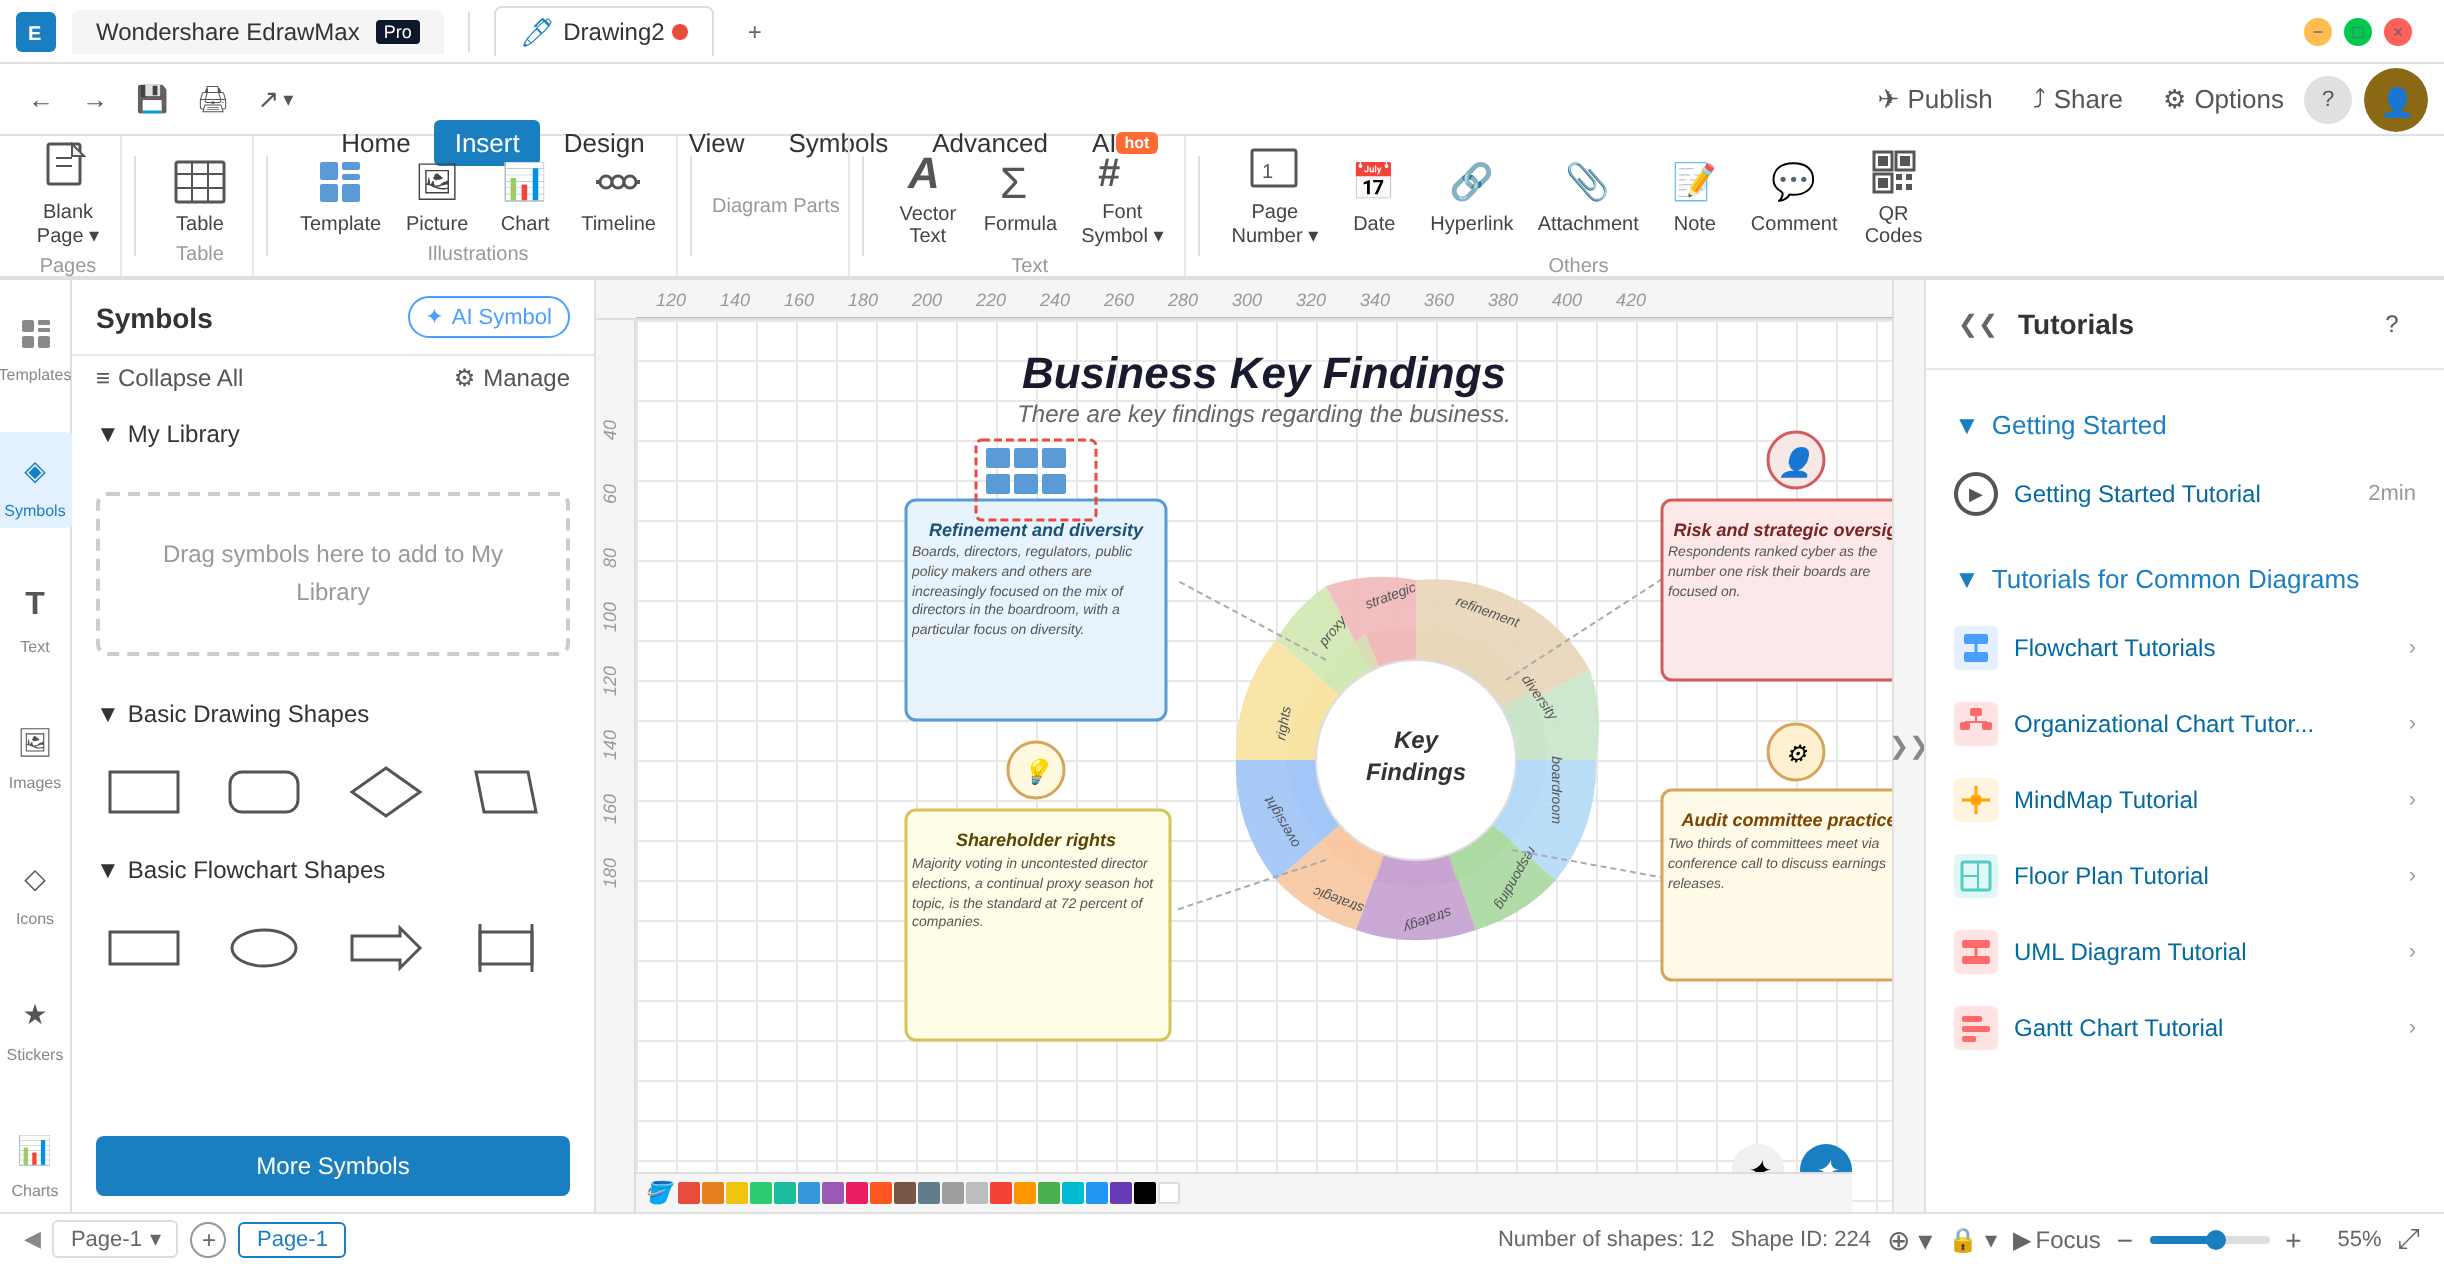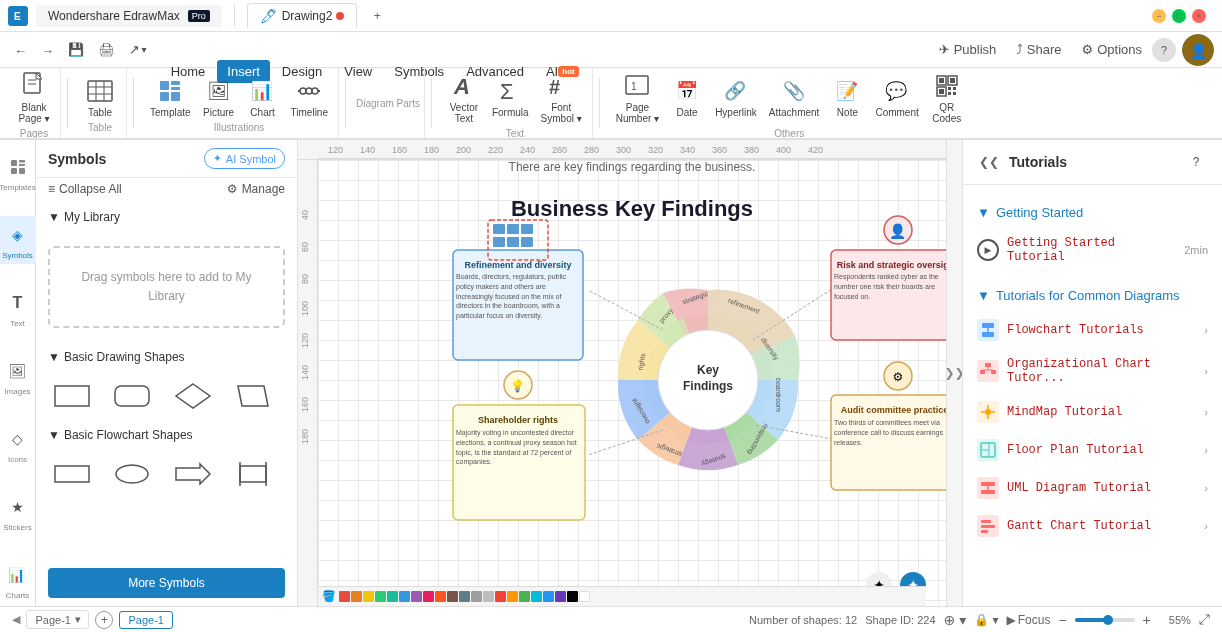--- a/index.html
+++ b/index.html
@@ -79,21 +79,21 @@
     .right-panel { width: 260px; background: #fff; border-left: 1px solid #e0e0e0; display: flex; flex-direction: column; }
     .right-panel-header { display: flex; align-items: center; padding: 10px 14px; border-bottom: 1px solid #e8e8e8; }
     .panel-collapse-btn { width: 24px; height: 24px; display: flex; align-items: center; justify-content: center; color: #666; cursor: pointer; margin-right: 8px; }
     .panel-title { font-size: 14px; font-weight: 600; color: #333; flex: 1; }
     .panel-icon { width: 24px; height: 24px; display: flex; align-items: center; justify-content: center; color: #555; cursor: pointer; }
     .tutorials-content { flex: 1; overflow-y: auto; padding: 8px 0; }
     .tutorial-section { padding: 4px 0; }
     .tutorial-section-header { display: flex; align-items: center; gap: 6px; padding: 8px 14px; color: #1a7fc1; font-size: 13px; font-weight: 500; cursor: pointer; }
     .tutorial-item { display: flex; align-items: center; gap: 8px; padding: 8px 14px; cursor: pointer; }
     .play-icon-circle { width: 22px; height: 22px; border-radius: 50%; border: 2px solid #555; display: flex; align-items: center; justify-content: center; font-size: 9px; color: #555; }
-    .tutorial-label { flex: 1; font-size: 12px; color: #b91c1c; font-family: Liberation Mono, monospace; }
+    .tutorial-label { flex: 1; font-size: 12px; color: #0369a1; }
     .tutorial-duration { font-size: 11px; color: #999; }
     .tutorial-arrow { color: #999; font-size: 11px; margin-left: auto; }
     .tutorial-sub-icon { width: 22px; height: 22px; border-radius: 3px; display: flex; align-items: center; justify-content: center; font-size: 13px; flex-shrink: 0; }
 
     
     .status-bar { height: 26px; background: #fff; border-top: 1px solid #e0e0e0; display: flex; align-items: center; padding: 0 12px; gap: 8px; font-size: 11px; color: #666; }
     .status-left { display: flex; align-items: center; gap: 6px; }
     .status-right { display: flex; align-items: center; gap: 8px; margin-left: auto; }
     .page-tab { display: flex; align-items: center; gap: 4px; padding: 2px 8px; border: 1px solid #ddd; border-radius: 3px; font-size: 11px; cursor: pointer; }
     .page-tab.active { color: #1a7fc1; border-color: #1a7fc1; }
@@ -458,21 +458,21 @@
               <rect x="6" y="6" width="26" height="16" fill="none" stroke="#555" stroke-width="1.5"></rect>
               <line x1="6" y1="2" x2="6" y2="26" stroke="#555" stroke-width="1.5"></line>
               <line x1="32" y1="2" x2="32" y2="26" stroke="#555" stroke-width="1.5"></line>
             </svg>
           </div>
       </div>
     </div>
     <button class="more-symbols-btn">More Symbols</button>
   </div>
 
-  <div class="canvas-area" style="position:relative;flex:1;">
+  <div class="canvas-area" style="position:relative;flex:1;font-style:italic;">
 
     <div class="ruler-top" style="position:absolute;top:0;left:0;right:0;height:20px;z-index:10;">
       <svg width="100%" height="20" style="position:absolute;left:20px;top:0;">
         <line x1="0" y1="19" x2="2000" y2="19" stroke="#bbb" stroke-width="1"></line>
         <text x="10" y="13" font-size="9" fill="#999">120</text>
         <text x="42" y="13" font-size="9" fill="#999">140</text>
         <text x="74" y="13" font-size="9" fill="#999">160</text>
         <text x="106" y="13" font-size="9" fill="#999">180</text>
         <text x="138" y="13" font-size="9" fill="#999">200</text>
         <text x="170" y="13" font-size="9" fill="#999">220</text>
@@ -498,22 +498,22 @@
         <text x="-10" y="168" font-size="9" fill="#999" transform="rotate(-90,10,168)">120</text>
         <text x="-10" y="200" font-size="9" fill="#999" transform="rotate(-90,10,200)">140</text>
         <text x="-10" y="232" font-size="9" fill="#999" transform="rotate(-90,10,232)">160</text>
         <text x="-10" y="264" font-size="9" fill="#999" transform="rotate(-90,10,264)">180</text>
       </svg>
     </div>
 
     <div style="position:absolute;top:20px;left:20px;right:0;bottom:0;background:white;overflow:hidden;">
       <div style="width:100%;height:100%;background-image:linear-gradient(#e8e8e8 1px,transparent 1px),linear-gradient(90deg,#e8e8e8 1px,transparent 1px);background-size:20px 20px;position:relative;">
 
+        <div style="text-align:center;font-size:22px;font-weight:700;color:#1a1a2e;padding-top:14px;">Business Key Findings</div>
         <div style="text-align:center;font-size:12px;color:#666;margin-bottom:8px;">There are key findings regarding the business.</div>
-        <div style="text-align:center;font-size:22px;font-weight:700;color:#1a1a2e;padding-top:14px;">Business Key Findings</div>
 
         <svg viewBox="0 0 520 340" width="520" height="340" style="position:absolute;top:50px;left:130px;">
 
           <defs>
             <clipPath id="center-clip">
                 <circle cx="260" cy="170" r="65"></circle>
               </clipPath>
           </defs>
 
           <path d="M260,170 L260,80 A90,90 0 0,1 347,125 Z" fill="#e8d5b7" opacity="0.9"></path>

